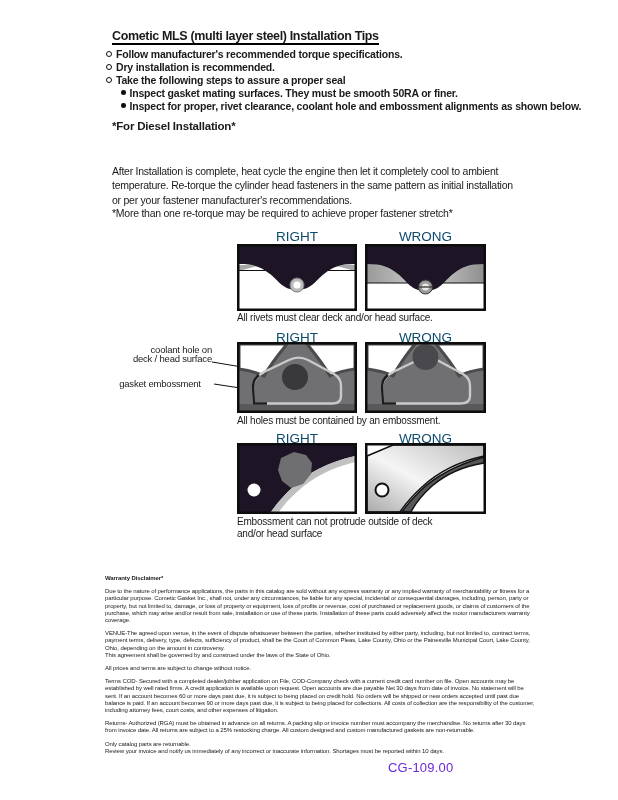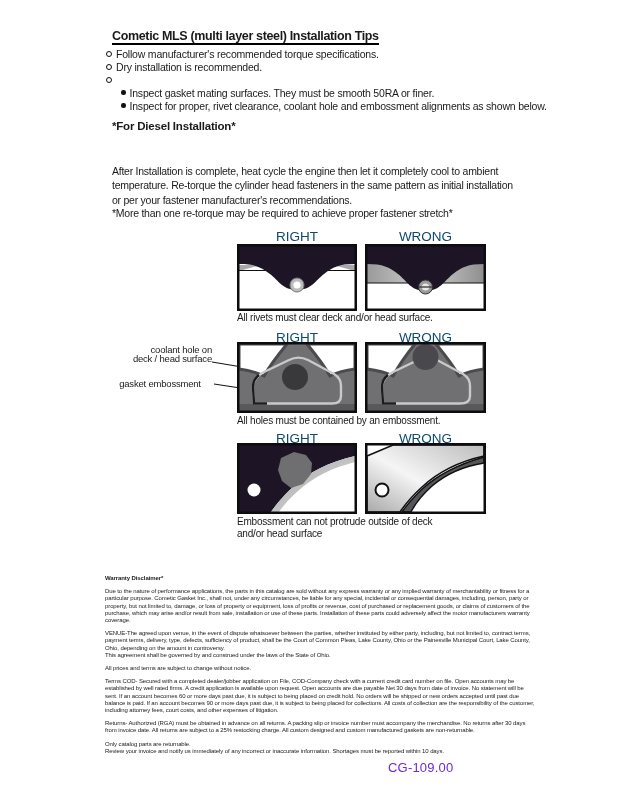--- a/index.html
+++ b/index.html
@@ -31,31 +31,32 @@
 </style>
 </head>
 <body>
 
 <div class="page">
 
   <div class="abs" style="left:112px;top:26px;">
     <span class="title">Cometic MLS (multi layer steel) Installation Tips</span>
   </div>
 
-  <div class="abs bullets" style="left:106px;top:47px;">
+  <div class="abs bullets" style="left:106px;top:47px;font-weight:bold;">
     <div class="bullet-row">
       <span class="marker-open"></span>
       <span>Follow manufacturer's recommended torque specifications.</span>
     </div>
     <div class="bullet-row">
       <span class="marker-open"></span>
       <span>Dry installation is recommended.</span>
     </div>
     <div class="bullet-row">
       <span class="marker-open"></span>
+      <span>Take the following steps to assure a proper seal</span>
     </div>
     <div class="bullet-row sub">
       <span class="marker-fill"></span>
       <span>Inspect gasket mating surfaces.  They must be smooth 50RA or finer.</span>
     </div>
     <div class="bullet-row sub">
       <span class="marker-fill"></span>
       <span>Inspect for proper, rivet clearance, coolant hole and embossment alignments as shown below.</span>
     </div>
   </div>

